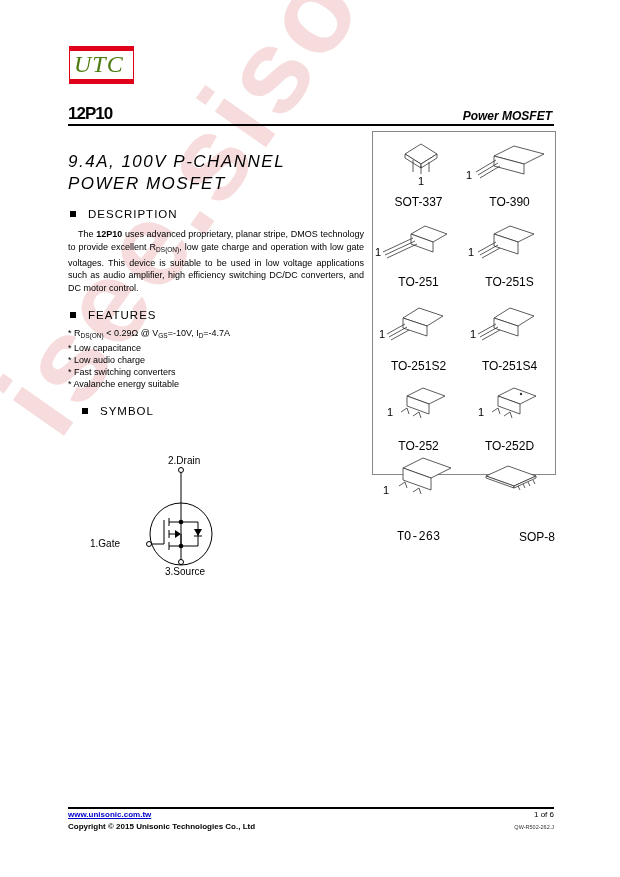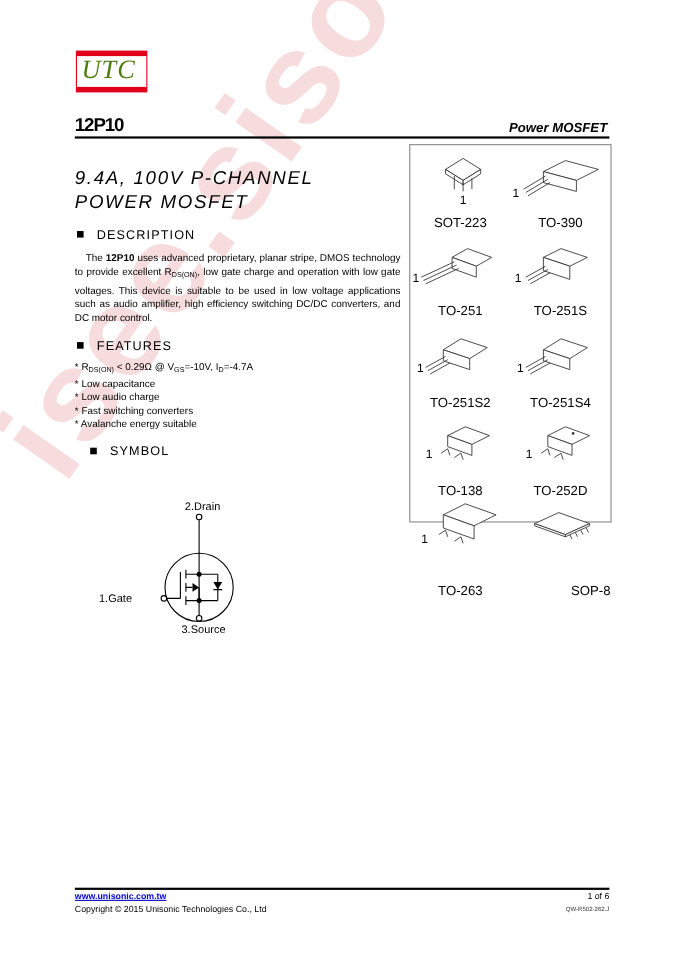--- a/index.html
+++ b/index.html
@@ -24,21 +24,21 @@
     #feat-list { left:68px; top:327px; font-size:9px; line-height:12px; margin:0; padding:0; list-style:none; }
     sub { font-size:6.5px; vertical-align:-2px; }
     #sym-head { left:82px; top:405px; }
     #symbol { left:90px; top:452px; }
     #pkg-box { left:372px; top:131px; width:182px; height:342px; border:1px solid #888; background:transparent; }
     .pkg { position:absolute; width:91px; height:84px; }
     .pkg .lbl { position:absolute; bottom:7px; width:100%; text-align:center; font-size:12px; }
     .pkg svg { position:absolute; left:0; top:0; }
     #footer-rule { left:68px; top:807px; width:486px; height:1.5px; background:#000; }
     #footer-url { left:68px; top:810px; font-size:8px; font-weight:bold; color:#0000cc; text-decoration:underline; }
-    #footer-copy { left:68px; top:822px; font-size:8px; font-weight:normal; }
+    #footer-copy { left:68px; top:822px; font-size:8px; font-weight:bold; }
     #footer-page { right:66px; top:810px; font-size:8px;text-align:center; }
     #footer-doc { right:66px; top:824px; font-size:5.5px; color:#333; }
   </style>
 </head>
 <body>
 
 <div id="watermark">isee.sisoog.com</div>
 
 <div class="content">
   <div id="logo" class="abs">
@@ -116,21 +116,21 @@
           <g stroke="#333" fill="#fff" stroke-width="0.8">
             <polygon points="32,22 48,12 64,22 48,32"></polygon>
             <polygon points="32,22 48,32 48,36 32,26"></polygon>
             <polygon points="48,32 64,22 64,26 48,36"></polygon>
             <line x1="40" y1="28" x2="40" y2="40"></line>
             <line x1="48" y1="34" x2="48" y2="42"></line>
             <line x1="56" y1="30" x2="56" y2="40"></line>
           </g>
           <text x="45" y="53" font-size="11" font-family="Liberation Sans, sans-serif">1</text>
         </svg>
-      <div class="lbl">SOT-223</div>
+      <div class="lbl">SOT-337</div>
     </div>
     <div class="pkg" style="left:91px;top:0;">
       <svg width="91" height="60">
           <g stroke="#333" fill="#fff" stroke-width="0.8">
             <polygon points="30,24 50,14 80,22 60,32"></polygon>
             <polygon points="30,24 60,32 60,42 30,34"></polygon>
             <line x1="12" y1="40" x2="32" y2="28"></line>
             <line x1="14" y1="43" x2="34" y2="31"></line>
             <line x1="16" y1="46" x2="36" y2="34"></line>
           </g>
@@ -196,21 +196,21 @@
     <div class="pkg" style="left:0;top:244px;">
       <svg width="91" height="60">
           <g stroke="#333" fill="#fff" stroke-width="0.8">
             <polygon points="34,20 50,12 72,20 56,28"></polygon>
             <polygon points="34,20 56,28 56,38 34,30"></polygon>
             <path d="M28,36 l6,-4 l2,6"></path>
             <path d="M40,40 l6,-4 l2,6"></path>
           </g>
           <text x="14" y="40" font-size="11" font-family="Liberation Sans, sans-serif">1</text>
         </svg>
-      <div class="lbl">TO-138</div>
+      <div class="lbl">TO-252</div>
     </div>
     <div class="pkg" style="left:91px;top:244px;">
       <svg width="91" height="60">
           <g stroke="#333" fill="#fff" stroke-width="0.8">
             <polygon points="34,20 50,12 72,20 56,28"></polygon>
             <polygon points="34,20 56,28 56,38 34,30"></polygon>
             <path d="M28,36 l6,-4 l2,6"></path>
             <path d="M40,40 l6,-4 l2,6"></path>
           </g>
           <circle cx="57" cy="18" r="1.2" fill="#333"></circle>
@@ -222,21 +222,21 @@
     <div class="pkg" style="left:0;top:322px;">
       <svg width="91" height="60">
           <g stroke="#333" fill="#fff" stroke-width="0.8">
             <polygon points="30,14 50,4 78,14 58,24"></polygon>
             <polygon points="30,14 58,24 58,36 30,26"></polygon>
             <path d="M26,32 l6,-4 l2,6"></path>
             <path d="M40,38 l6,-4 l2,6"></path>
           </g>
           <text x="10" y="40" font-size="11" font-family="Liberation Sans, sans-serif">1</text>
         </svg>
-      <div class="lbl" style="bottom:-6px;">TO-263</div>
+      <div class="lbl" style="bottom:-6px;font-family:Liberation Mono, monospace;">TO-263</div>
     </div>
     <div class="pkg" style="left:91px;top:322px;">
       <svg width="91" height="60">
           <g stroke="#333" fill="#fff" stroke-width="0.8">
             <polygon points="22,22 44,12 72,22 50,32"></polygon>
             <polygon points="22,22 50,32 50,34 22,24"></polygon>
             <polygon points="50,32 72,22 72,24 50,34"></polygon>
             <line x1="54" y1="32" x2="56" y2="36"></line>
             <line x1="59" y1="30" x2="61" y2="34"></line>
             <line x1="64" y1="28" x2="66" y2="32"></line>

